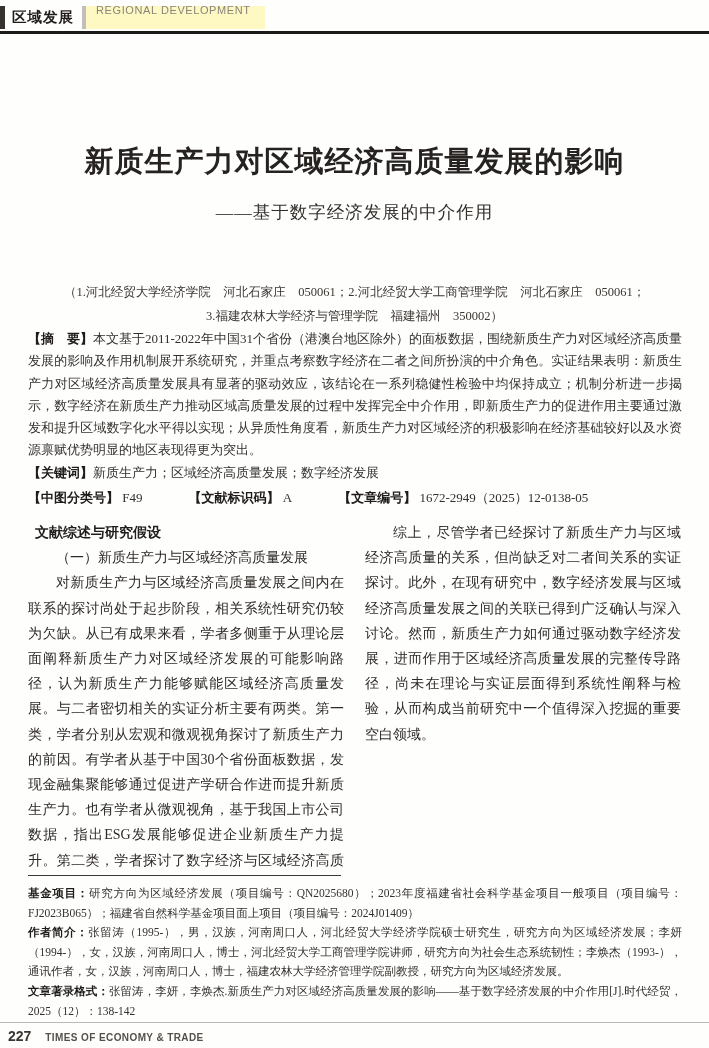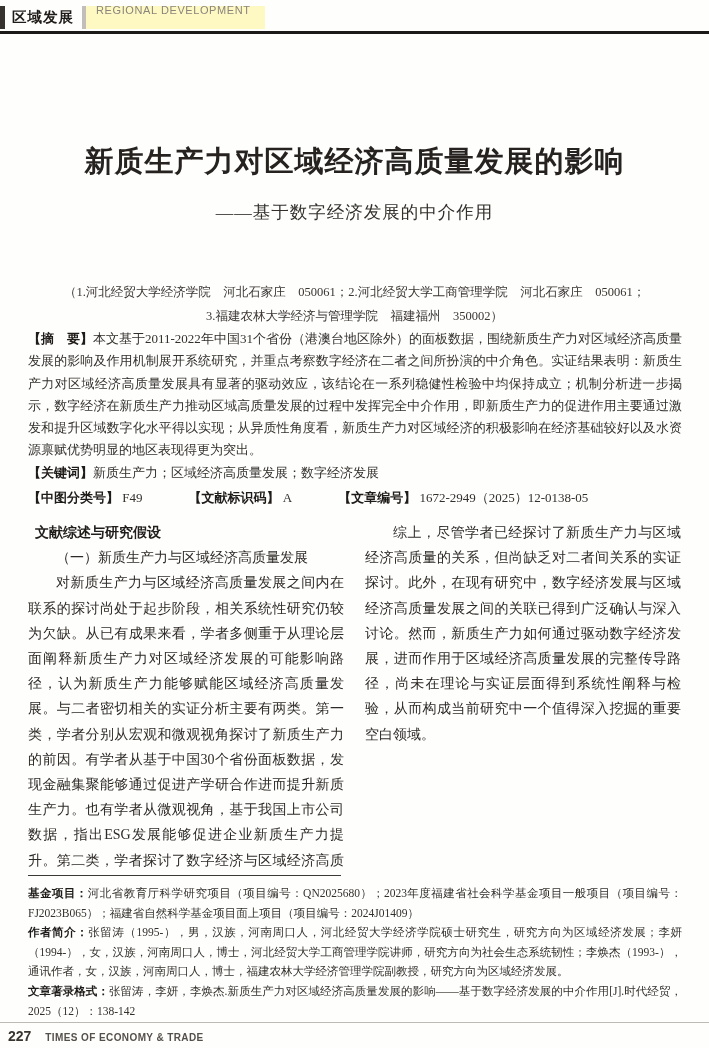--- a/index.html
+++ b/index.html
@@ -141,21 +141,21 @@
       <p class="subsection-heading">（一）新质生产力与区域经济高质量发展</p>
       <p class="indent">对新质生产力与区域经济高质量发展之间内在联系的探讨尚处于起步阶段，相关系统性研究仍较为欠缺。从已有成果来看，学者多侧重于从理论层面阐释新质生产力对区域经济发展的可能影响路径，认为新质生产力能够赋能区域经济高质量发展。与二者密切相关的实证分析主要有两类。第一类，学者分别从宏观和微观视角探讨了新质生产力的前因。有学者从基于中国30个省份面板数据，发现金融集聚能够通过促进产学研合作进而提升新质生产力。也有学者从微观视角，基于我国上市公司数据，指出ESG发展能够促进企业新质生产力提升。第二类，学者探讨了数字经济与区域经济高质量的关系，主要呈现出以下观点：一是积极观。大多数学者</p>
     </div>
     <div class="col">
       <p class="indent">综上，尽管学者已经探讨了新质生产力与区域经济高质量的关系，但尚缺乏对二者间关系的实证探讨。此外，在现有研究中，数字经济发展与区域经济高质量发展之间的关联已得到广泛确认与深入讨论。然而，新质生产力如何通过驱动数字经济发展，进而作用于区域经济高质量发展的完整传导路径，尚未在理论与实证层面得到系统性阐释与检验，从而构成当前研究中一个值得深入挖掘的重要空白领域。</p>
     </div>
   </div>
 
   <div class="footnote-sep"></div>
   <div class="footnotes">
-    <p><span class="fn-label">基金项目：</span><span>河北省教育厅科学研究项目（项目编号：QN2025680）；2023年度福建省社会科学基金项目一般项目（项目编号：FJ2023B065）；福建省自然科学基金项目面上项目（项目编号：2024J01409）</span></p>
+    <p><span class="fn-label">基金项目：</span><span>研究方向为区域经济发展（项目编号：QN2025680）；2023年度福建省社会科学基金项目一般项目（项目编号：FJ2023B065）；福建省自然科学基金项目面上项目（项目编号：2024J01409）</span></p>
     <p><span class="fn-label">作者简介：</span><span>张留涛（1995-），男，汉族，河南周口人，河北经贸大学经济学院硕士研究生，研究方向为区域经济发展；李妍（1994-），女，汉族，河南周口人，博士，河北经贸大学工商管理学院讲师，研究方向为社会生态系统韧性；李焕杰（1993-），通讯作者，女，汉族，河南周口人，博士，福建农林大学经济管理学院副教授，研究方向为区域经济发展。</span></p>
     <p><span class="fn-label">文章著录格式：</span><span>张留涛，李妍，李焕杰.新质生产力对区域经济高质量发展的影响——基于数字经济发展的中介作用[J].时代经贸，2025（12）：138-142</span></p>
   </div>
 
   <div class="bottom-rule"></div>
   <div class="page-footer">
     <span class="page-number">227</span>
     <span class="journal-name">TIMES OF ECONOMY &amp; TRADE</span>
   </div>
 

